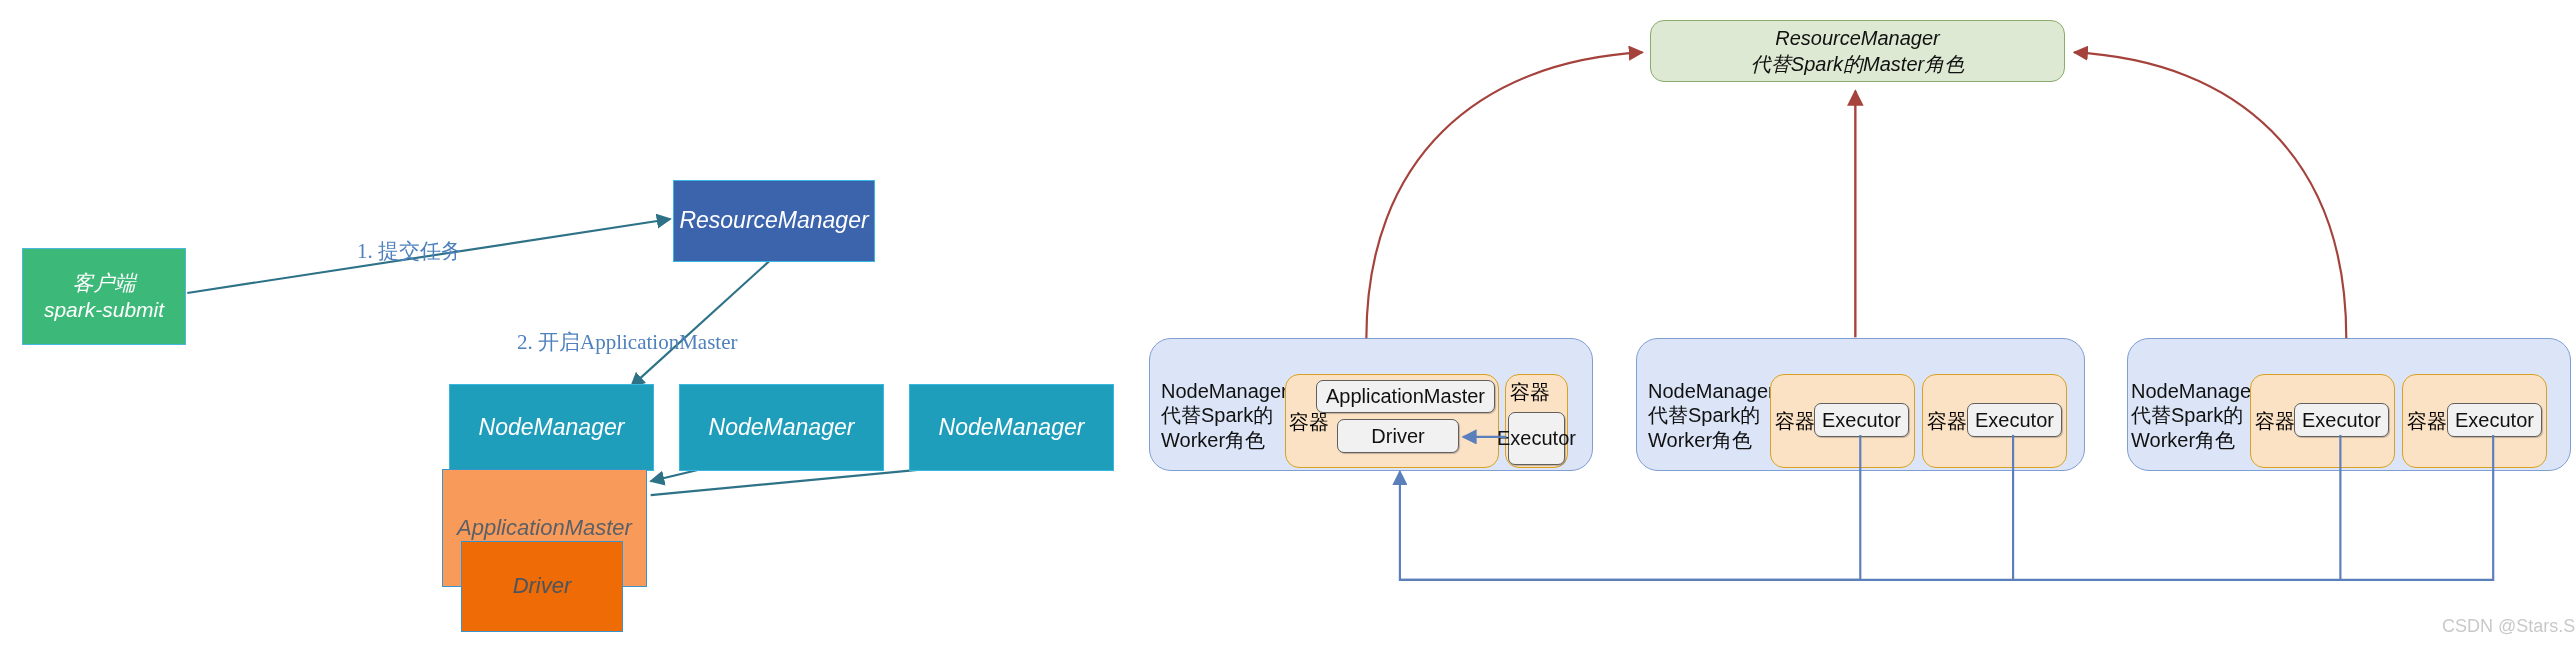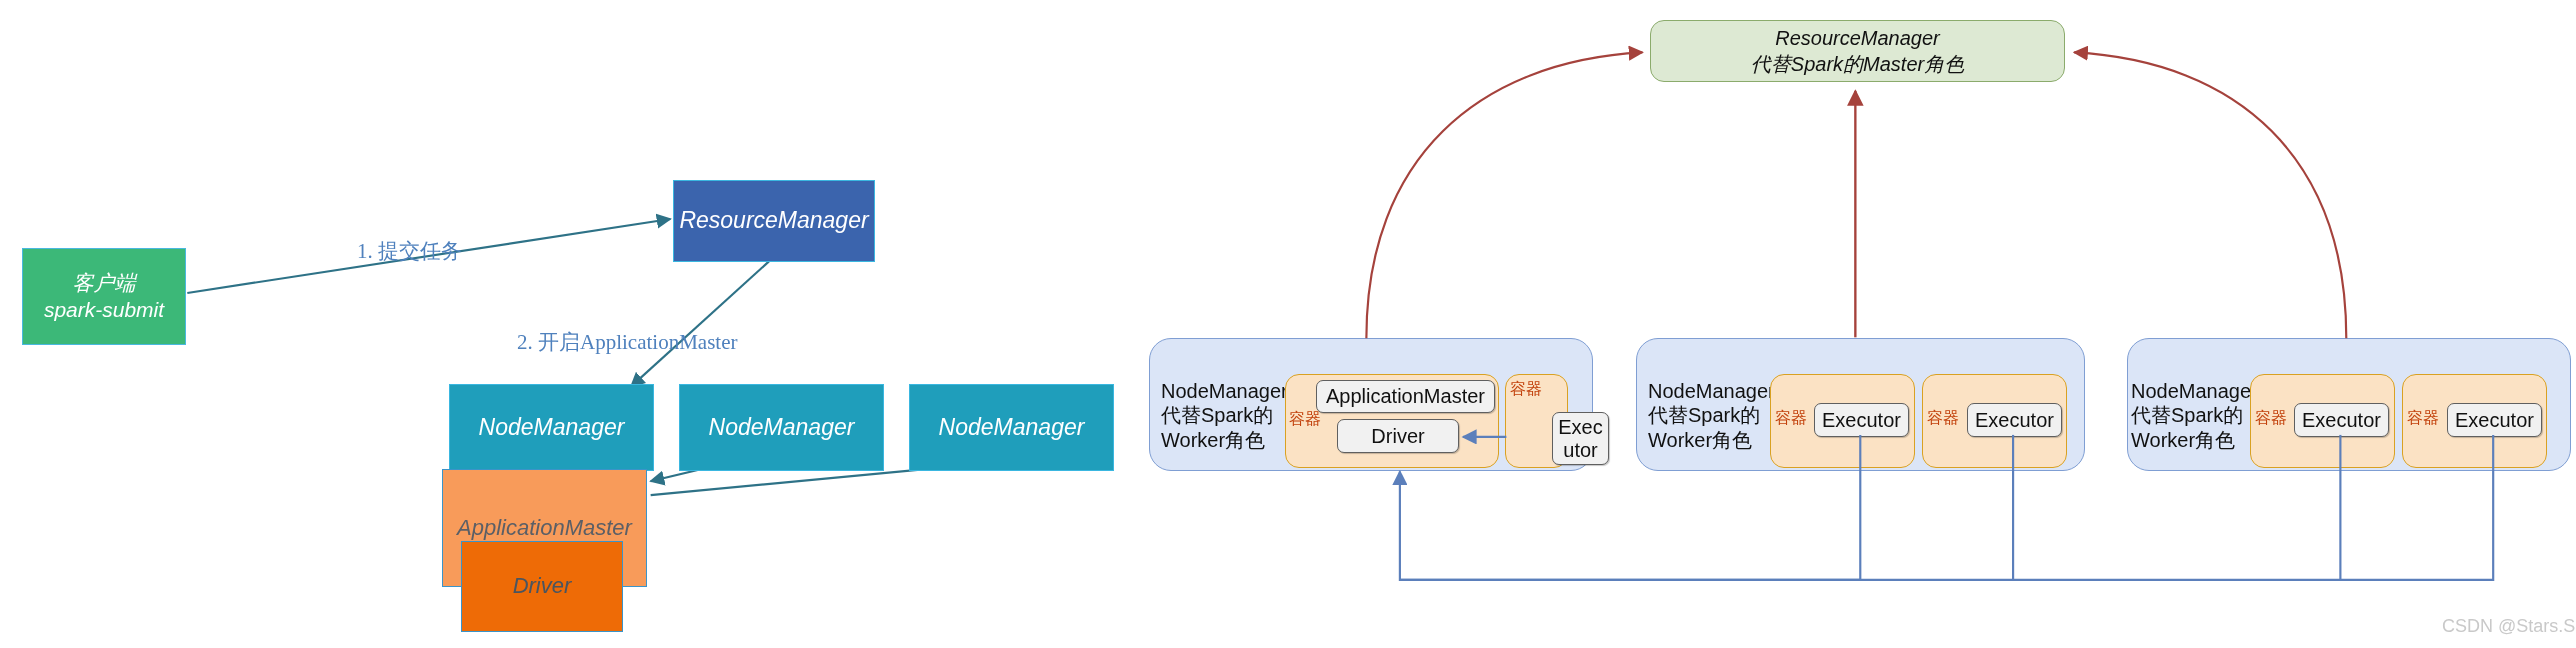--- a/index.html
+++ b/index.html
@@ -51,21 +51,21 @@
   }
   .rm-green{
     background:#dde9d3;border:1.6px solid #8bab6c;border-radius:14px;
     display:flex;align-items:center;justify-content:center;text-align:center;
     font-size:20px;color:#111;line-height:1.30;
   }
   .container-box{
     background:#fbe2c4;border:1.8px solid #d9a122;border-radius:14px;position:absolute;
   }
   .container-label{
-    position:absolute;font-size:16px;color:#c2410c;white-space:nowrap;
+    position:absolute;font-size:20px;color:#000000;white-space:nowrap;
   }
   .chip{
     position:absolute;background:#f1f1f1;border:1.6px solid #5f5f5f;border-radius:7px;
     display:flex;align-items:center;justify-content:center;text-align:center;
     font-size:20px;color:#111;line-height:1.12;
     box-shadow:1px 1px 1px rgba(0,0,0,.22);
   }
   .watermark{
     position:absolute;color:#c9c9c9;font-size:18px;white-space:nowrap;
   }
@@ -144,21 +144,21 @@
   <div class="container-label" style="left:1289px;top:409px;">容器</div>
   <div class="chip" style="left:1316px;top:380px;width:177px;height:31px;">
     <span>ApplicationMaster</span>
   </div>
   <div class="chip" style="left:1337px;top:419px;width:120px;height:32px;">
     <span>Driver</span>
   </div>
 
   <div class="container-box" style="left:1505px;top:374px;width:61px;height:92px;"></div>
   <div class="container-label" style="left:1510px;top:379px;">容器</div>
-  <div class="chip" style="left:1508px;top:412px;width:55px;height:51px;flex-direction:column;margin-left:44px;">
+  <div class="chip" style="left:1508px;top:412px;width:55px;height:51px;">
     <span>Exec</span>
     <span>utor</span>
   </div>
 
   <div class="abs nm-panel" style="left:1636px;top:338px;width:449px;height:133px;"></div>
   <div class="nm-caption" style="left:1648px;top:379px;">
     <div>NodeManager</div>
     <div>代替Spark的</div>
     <div>Worker角色</div>
   </div>

